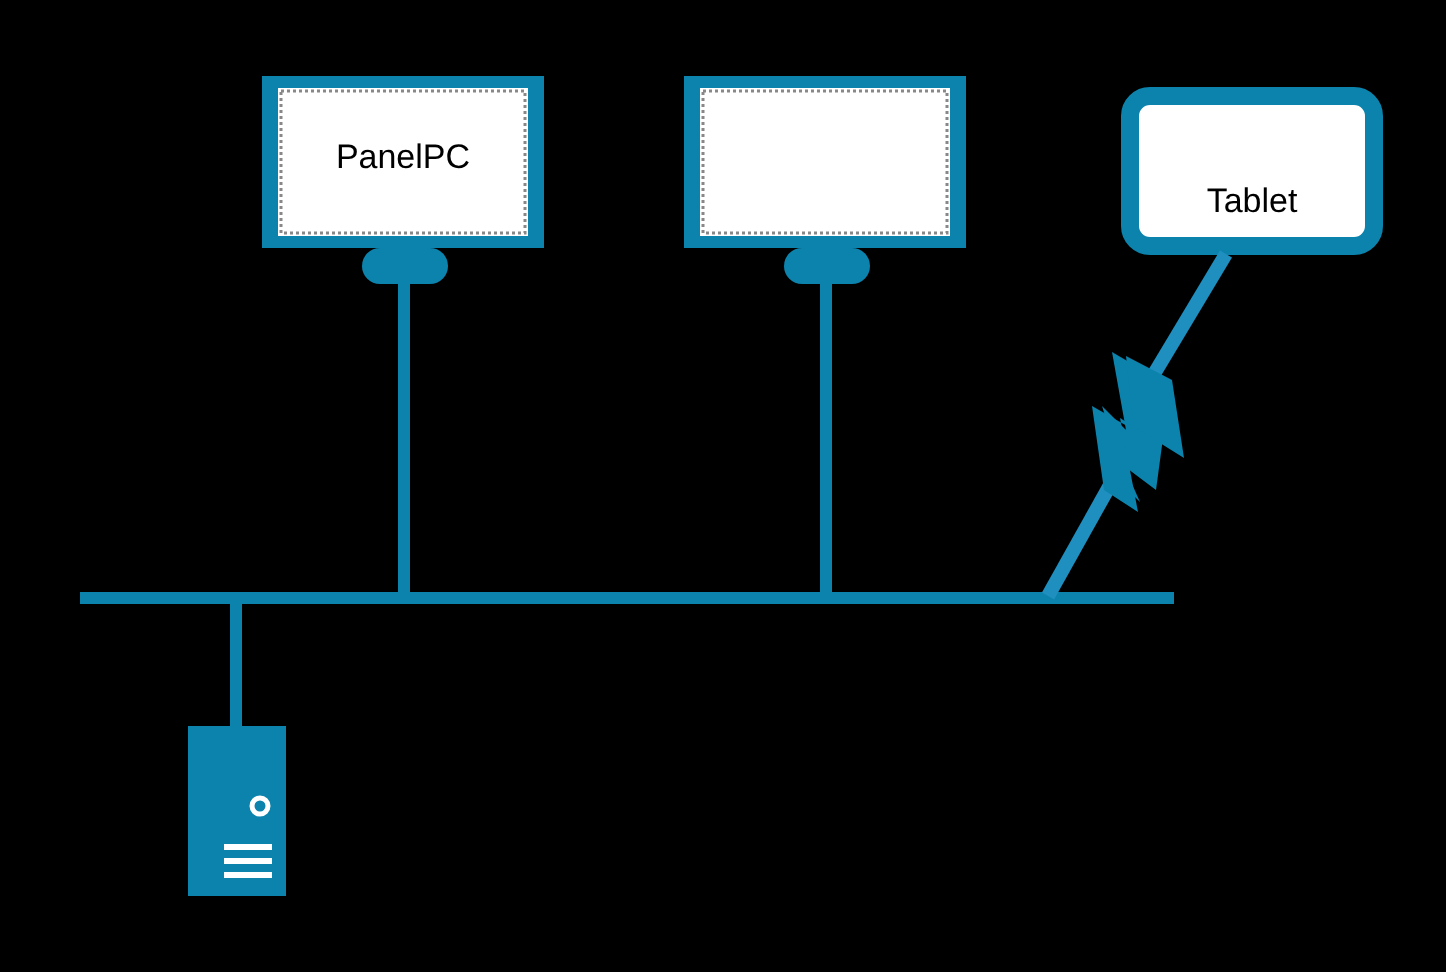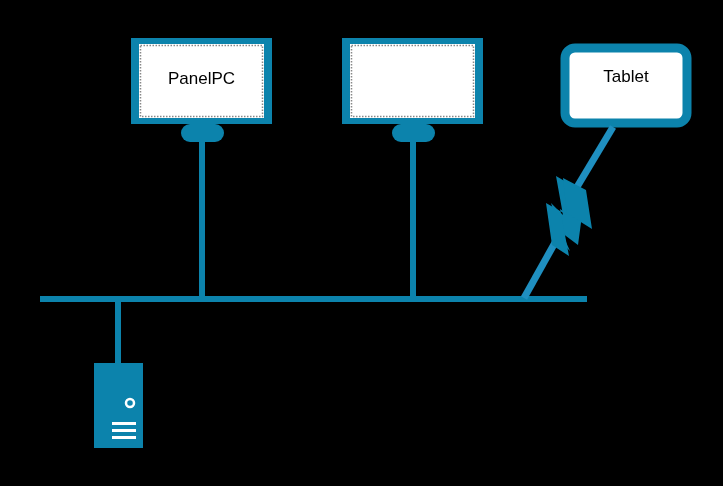--- a/index.html
+++ b/index.html
@@ -44,21 +44,21 @@
     top: 70px;
     width: 141px;
   }
   #label-webpanel {
     left: 342px;
     top: 70px;
     width: 141px;
   }
   #label-tablet {
     left: 565px;
-    top: 68px;
+    top: 92px;
     width: 122px;
   }
 </style>
 </head>
 <body>
 
 <div id="diagram-root">
 
   <svg class="net-svg" viewBox="0 0 723 486" xmlns="http://www.w3.org/2000/svg">
 

